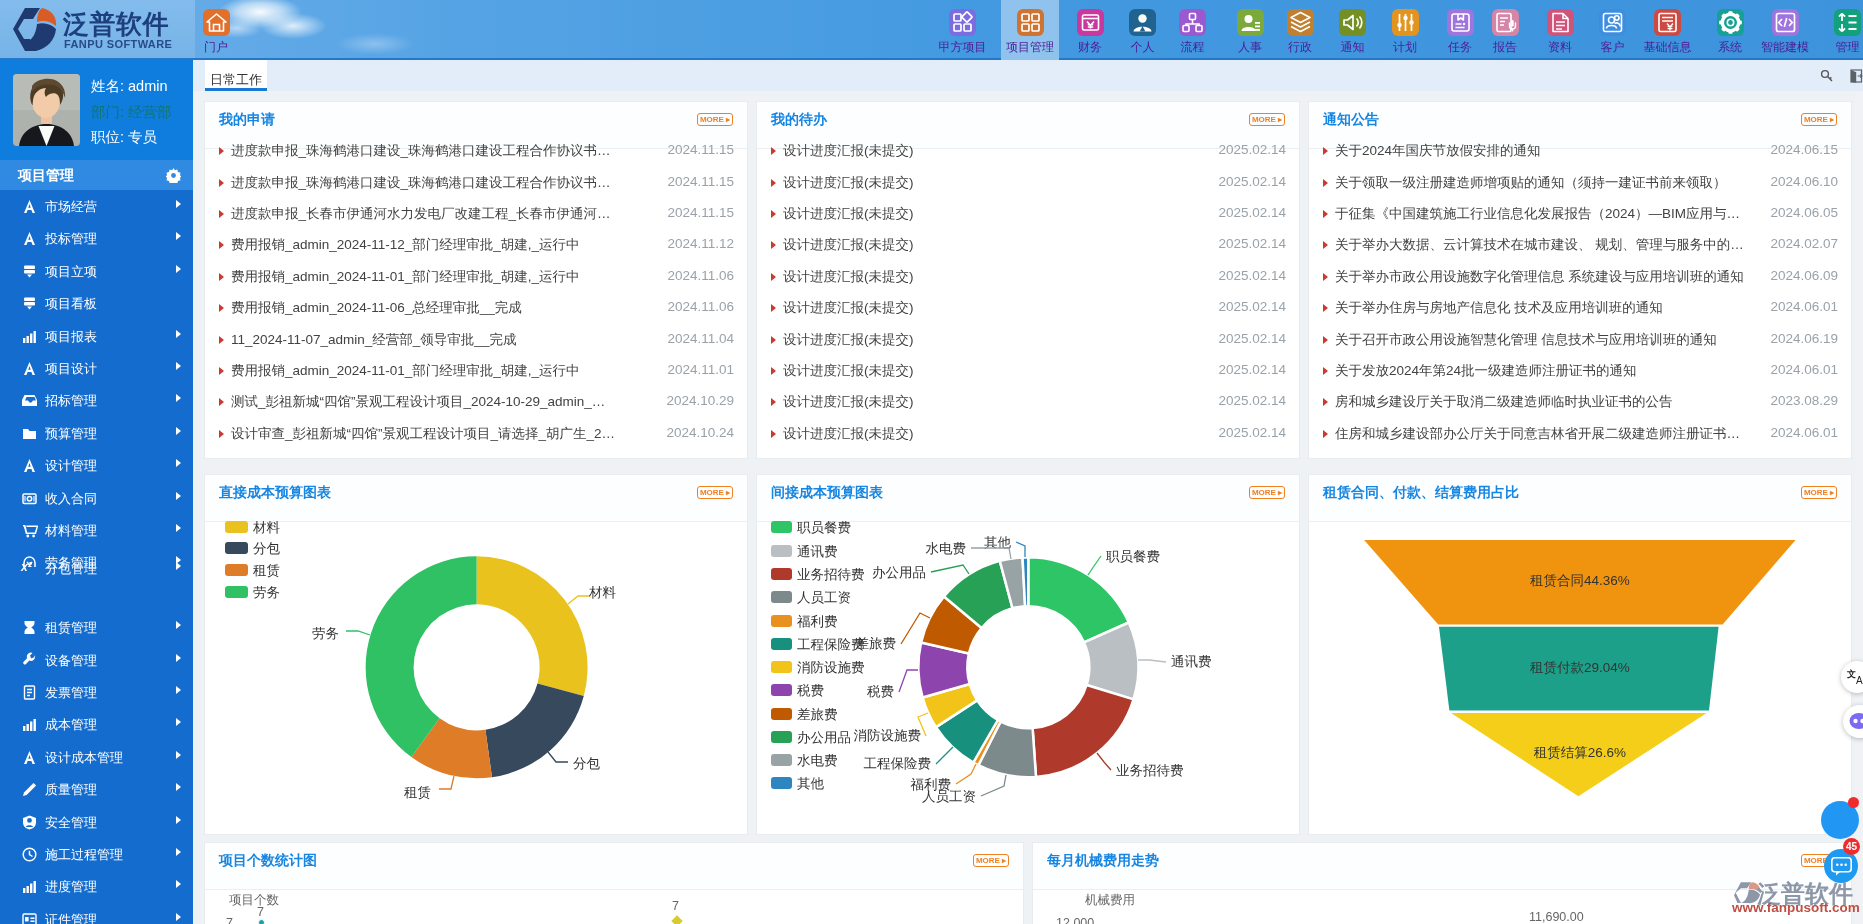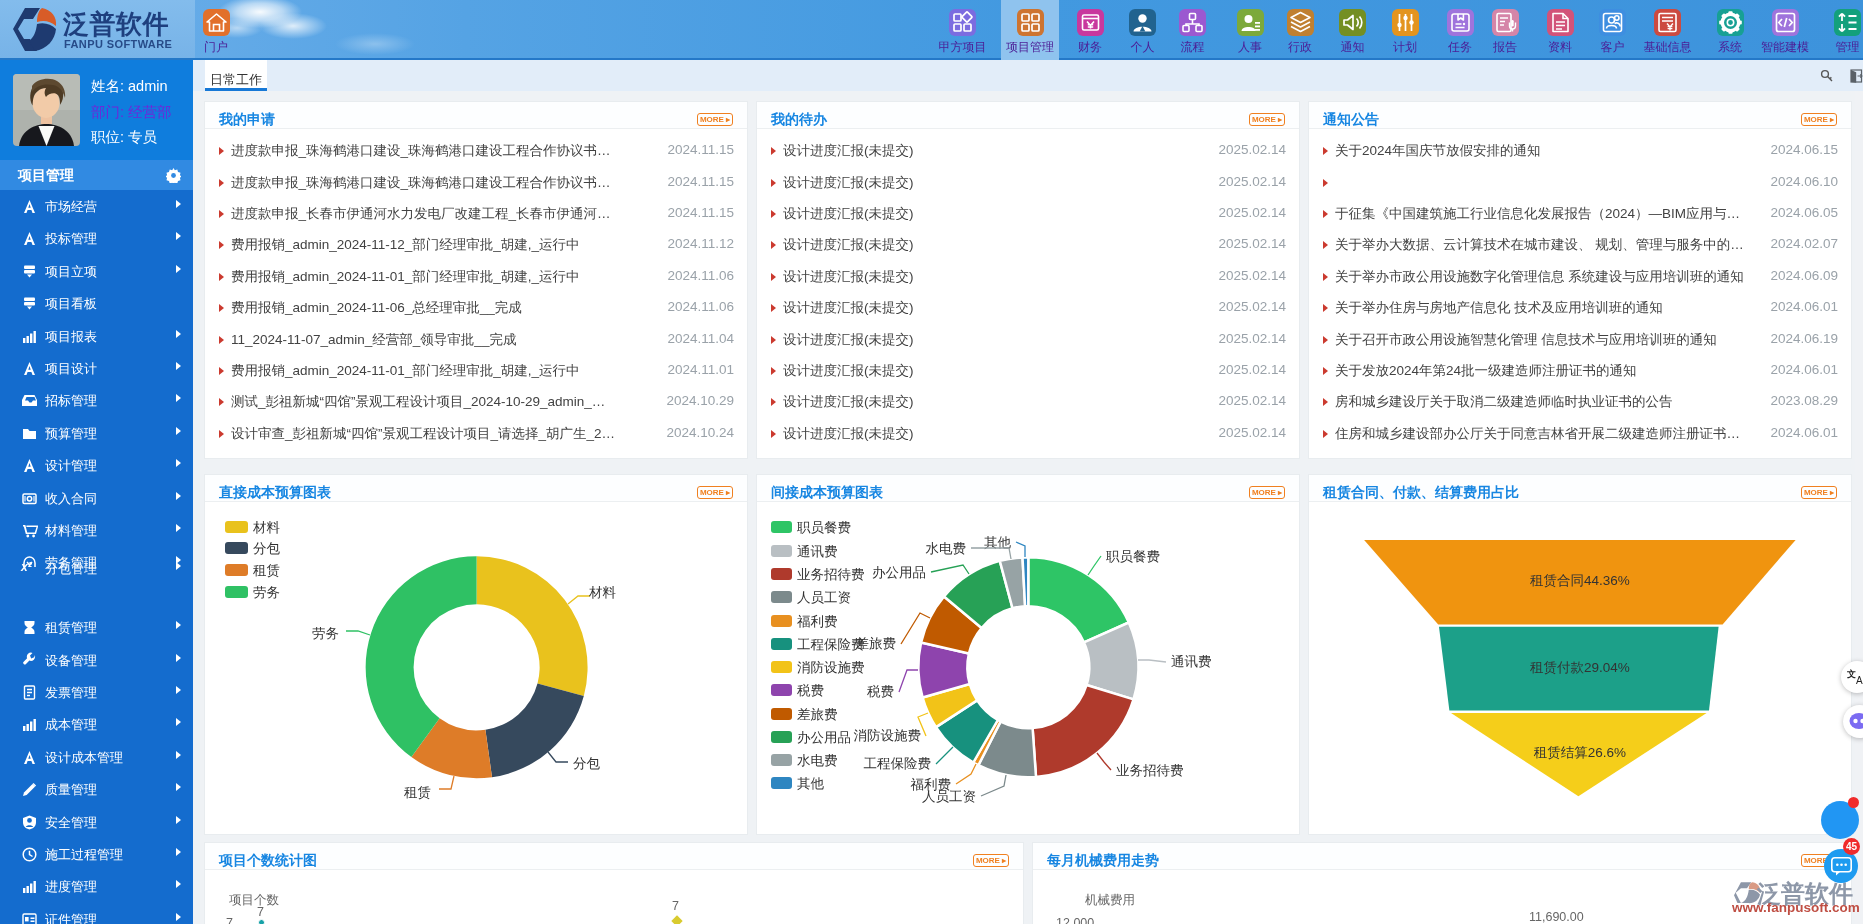--- a/index.html
+++ b/index.html
@@ -1,19 +1,19 @@
 <!DOCTYPE html>
 <html><head><meta charset="utf-8">
 <style>
 *{margin:0;padding:0;box-sizing:border-box;}
 html,body{width:1863px;height:924px;overflow:hidden;}
 body{font-family:"Liberation Sans",sans-serif;position:relative;background:#EFF2F5;}
 .abs{position:absolute;}
 .panel{position:absolute;background:#fff;border:1px solid #E8ECEF;}
-.ph{position:absolute;left:0;right:0;top:0;height:27px;border-bottom:1px solid #ECEFF1;background:#FDFEFF;}
+.ph{position:absolute;left:0;right:0;top:0;height:47px;border-bottom:1px solid #ECEFF1;background:#FDFEFF;}
 .pt{position:absolute;left:14px;top:9px;font-size:14px;font-weight:bold;color:#1786E2;}
 .more{position:absolute;right:14px;top:11px;width:36px;height:13px;border:1px solid #F08020;border-radius:3px;color:#F08020;font-size:8px;font-weight:bold;text-align:center;line-height:11px;letter-spacing:0;}
 .li{position:absolute;left:0;width:100%;height:31px;}
 .li .bu{position:absolute;left:14px;top:9px;width:0;height:0;border-left:5px solid #CB3A2F;border-top:4px solid transparent;border-bottom:4px solid transparent;}
 .li .tx{position:absolute;left:26px;top:4px;font-size:13.5px;color:#424242;white-space:nowrap;overflow:hidden;text-overflow:ellipsis;}
 .li .dt{position:absolute;right:13px;top:4px;font-size:13.5px;color:#9AA2A9;}
 .mi{position:absolute;left:0;width:193px;height:32.4px;color:#fff;}
 .mi .ic{position:absolute;left:21px;top:8px;width:17px;height:17px;}
 .mi .lb{position:absolute;left:45px;top:8px;font-size:13px;}
 .mi .ar{position:absolute;right:12px;top:10px;width:0;height:0;border-left:5px solid #fff;border-top:4px solid transparent;border-bottom:4px solid transparent;}
@@ -281,21 +281,21 @@
  <rect width="67" height="36" fill="#B8BCB6"></rect>
  <path d="M6 72 C8 56 22 50 33.5 50 C45 50 59 56 61 72 Z" fill="#17181D"></path>
  <path d="M33.5 72 l-8-20 h16 l-8 20 Z" fill="#FAFAF8"></path>
  <path d="M28 40 h11 v10 h-11 Z" fill="#Eec2A0"></path>
  <ellipse cx="33" cy="29" rx="13.5" ry="15" fill="#F2CBA8"></ellipse>
  <path d="M33 14 c-2.5 4-1 7.5 0 9 c1.5-3 7-4.5 9.5-3.5 c2 .8 3.5 2.5 4 5 c.8 3.8 .3 6.5 .8 6 C52 24 51 13 44 8.5 C38 4.8 26 5 21 11 C16.5 16.5 16 26 19.5 31.5 c.3-3 .4-6.5 1.5-9.5 c1.3-3.5 6-8 12-8 Z" fill="#4E3B24"></path>
  <path d="M19 12 C24 4.5 37 3 44 7 C50 10.5 53 17 52 24 C50 17 46 12 40 11 C32 9.5 24 11 19 18 Z" fill="#5D4930"></path>
  </g>
 </svg>
 <div class="abs" style="left:91px;top:77px;color:#fff;font-size:14.5px;font-weight:500;">姓名: admin</div>
-<div class="abs" style="left:91px;top:103px;color:#6d28d9;font-size:14.5px;font-weight:500;">部门: 经营部</div>
+<div class="abs" style="left:91px;top:103px;color:#0f766e;font-size:14.5px;font-weight:500;">部门: 经营部</div>
 <div class="abs" style="left:91px;top:128px;color:#fff;font-size:14.5px;font-weight:500;">职位: 专员</div>
 
 <div class="abs" style="left:0;top:160px;width:193px;height:30px;background:#318AE2;">
  <div class="abs" style="left:18px;top:7px;color:#fff;font-size:14px;font-weight:bold;">项目管理</div>
  <svg class="abs" style="left:166px;top:8px;" width="15" height="15" viewBox="0 0 15 15">
       <path d="M7.5 0 l1.3 2.2 2.5-.6 .7 2.5 2.5 .7-.6 2.5 2.1 1.2-2.1 1.2 .6 2.5-2.5 .7-.7 2.5-2.5-.6 -1.3 2.2-1.3-2.2-2.5 .6-.7-2.5-2.5-.7 .6-2.5 -2.1-1.2 2.1-1.2-.6-2.5 2.5-.7 .7-2.5 2.5 .6 Z" fill="#fff"></path>
       <circle cx="7.5" cy="7.5" r="2.4" fill="#318AE2"></circle>
     </svg>
 </div>
 <div class="mi" style="top:190.0px;">
@@ -681,20 +681,21 @@
       <span class="pt">通知公告</span>
       <span class="more">MORE ▸</span>
     </div>
     <div class="li" style="top:36.5px;">
       <span class="bu"></span>
       <span class="tx" style="max-width:414px;">关于2024年国庆节放假安排的通知</span>
       <span class="dt">2024.06.15</span>
     </div>
     <div class="li" style="top:67.9px;">
       <span class="bu"></span>
+      <span class="tx" style="max-width:414px;">关于领取一级注册建造师增项贴的通知（须持一建证书前来领取）</span>
       <span class="dt">2024.06.10</span>
     </div>
     <div class="li" style="top:99.3px;">
       <span class="bu"></span>
       <span class="tx" style="max-width:414px;">于征集《中国建筑施工行业信息化发展报告（2024）—BIM应用与发展》材料的通知</span>
       <span class="dt">2024.06.05</span>
     </div>
     <div class="li" style="top:130.7px;">
       <span class="bu"></span>
       <span class="tx" style="max-width:414px;">关于举办大数据、云计算技术在城市建设、 规划、管理与服务中的应用培训班的通知</span>

